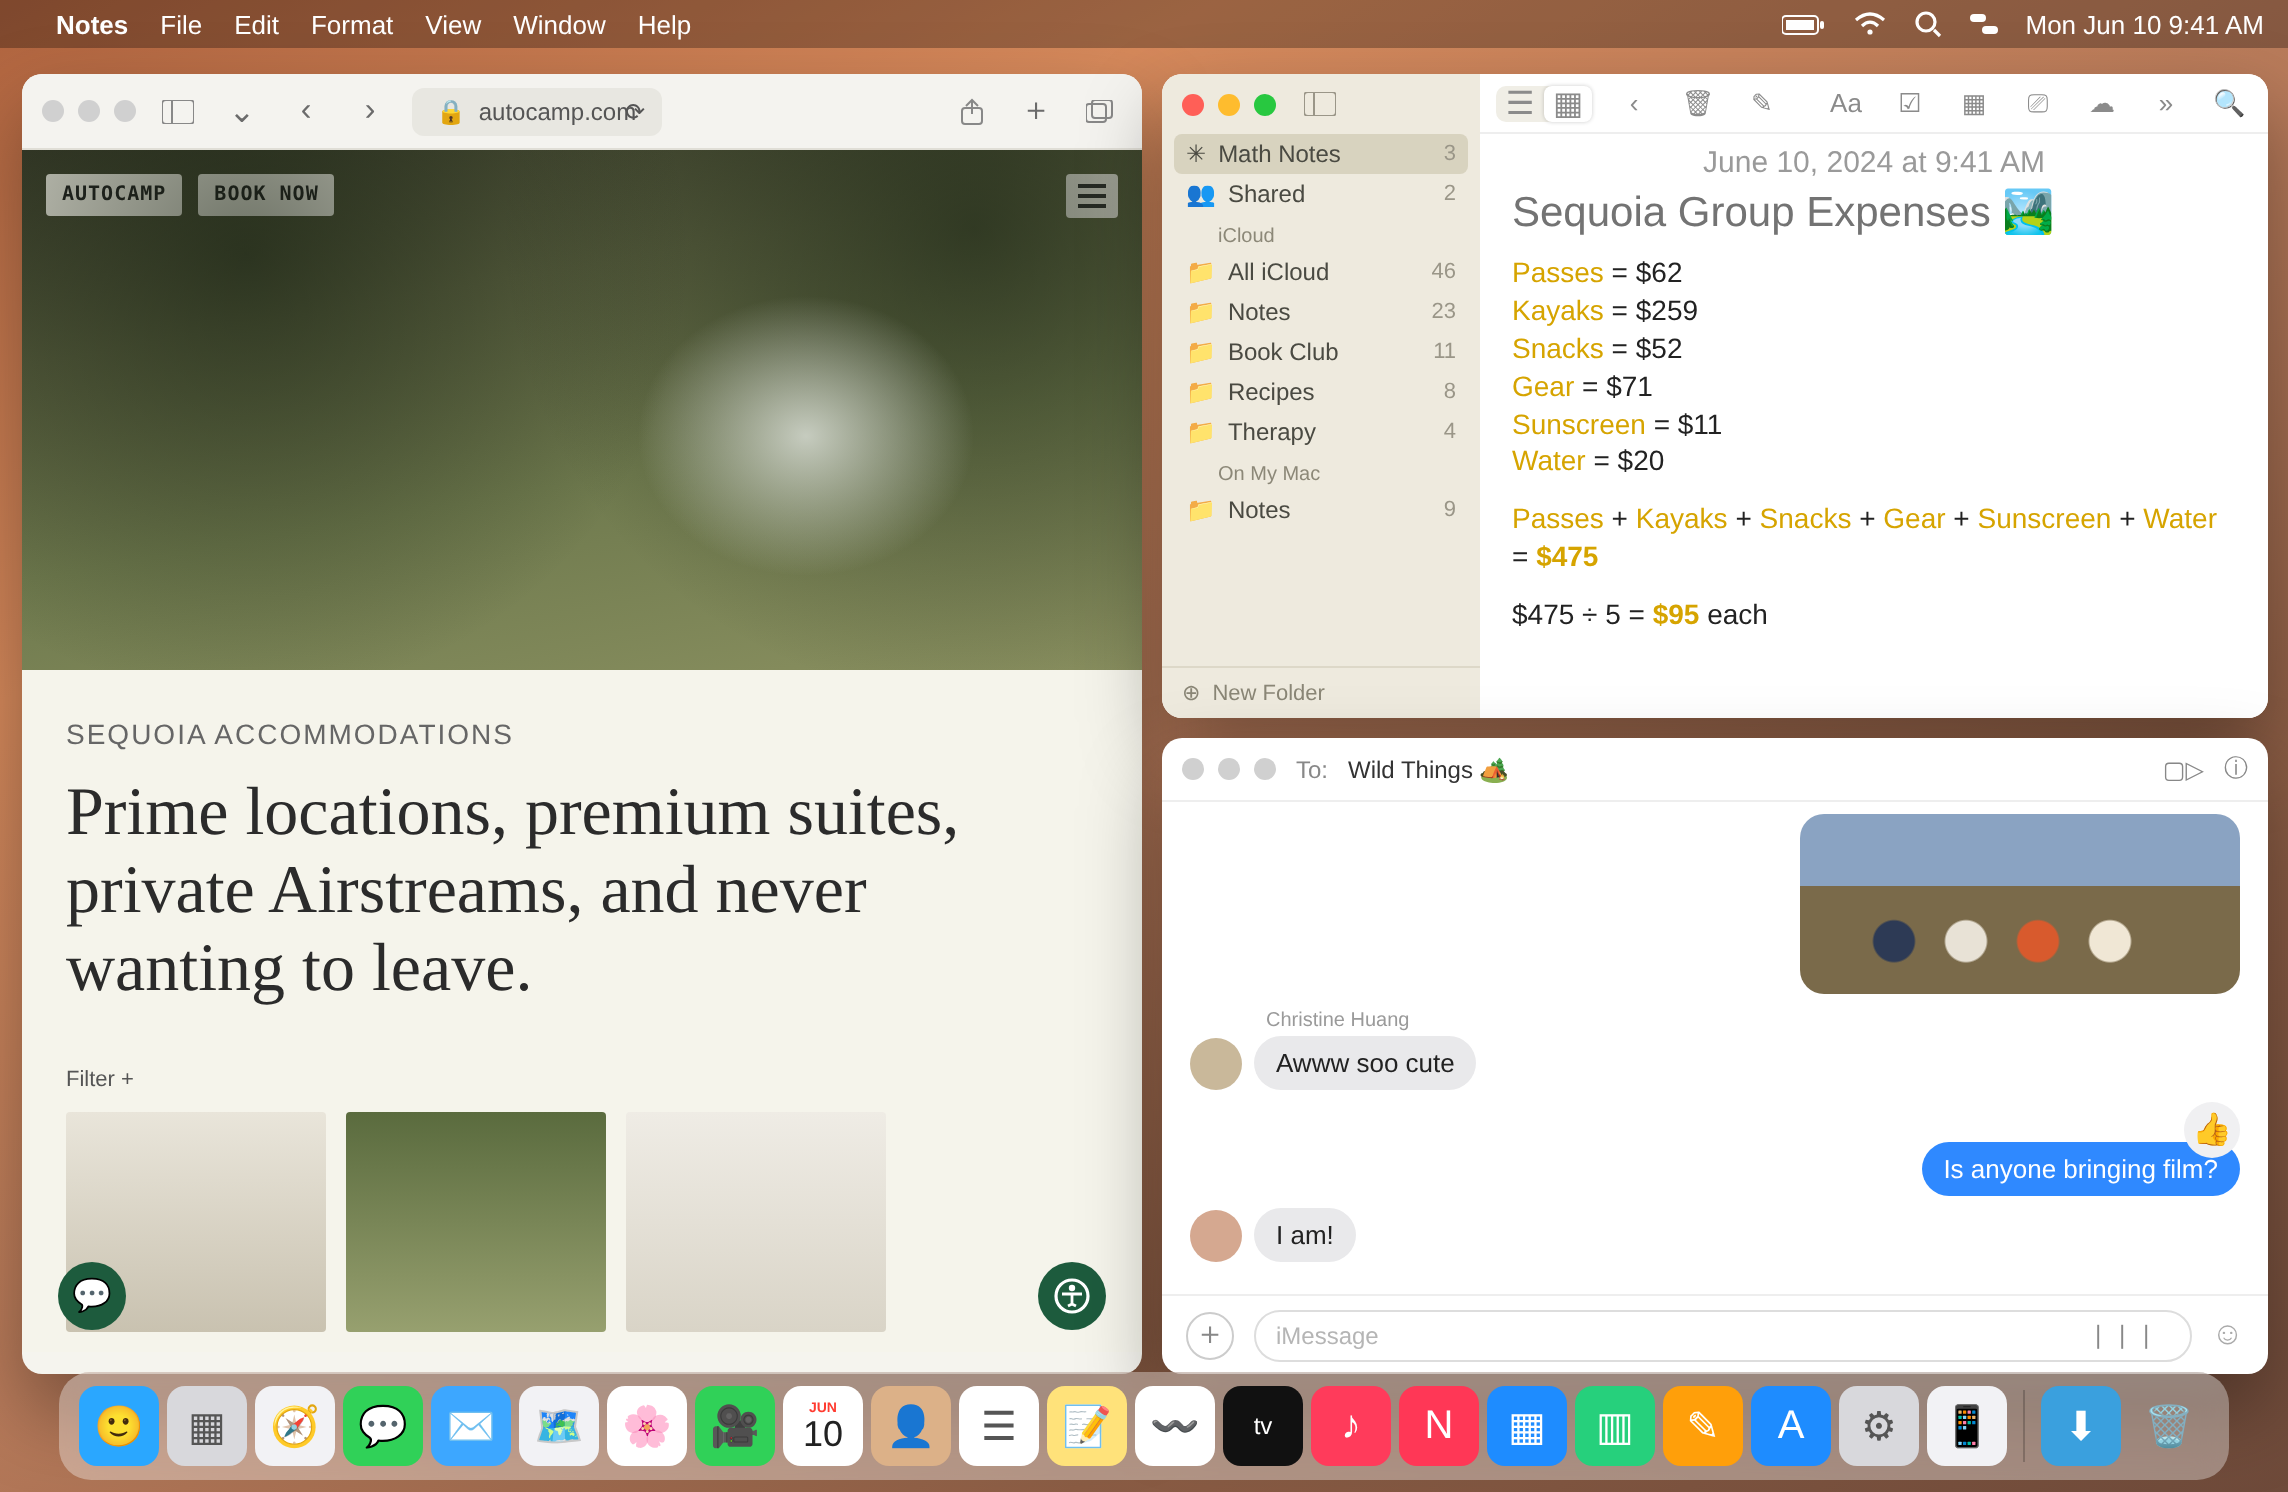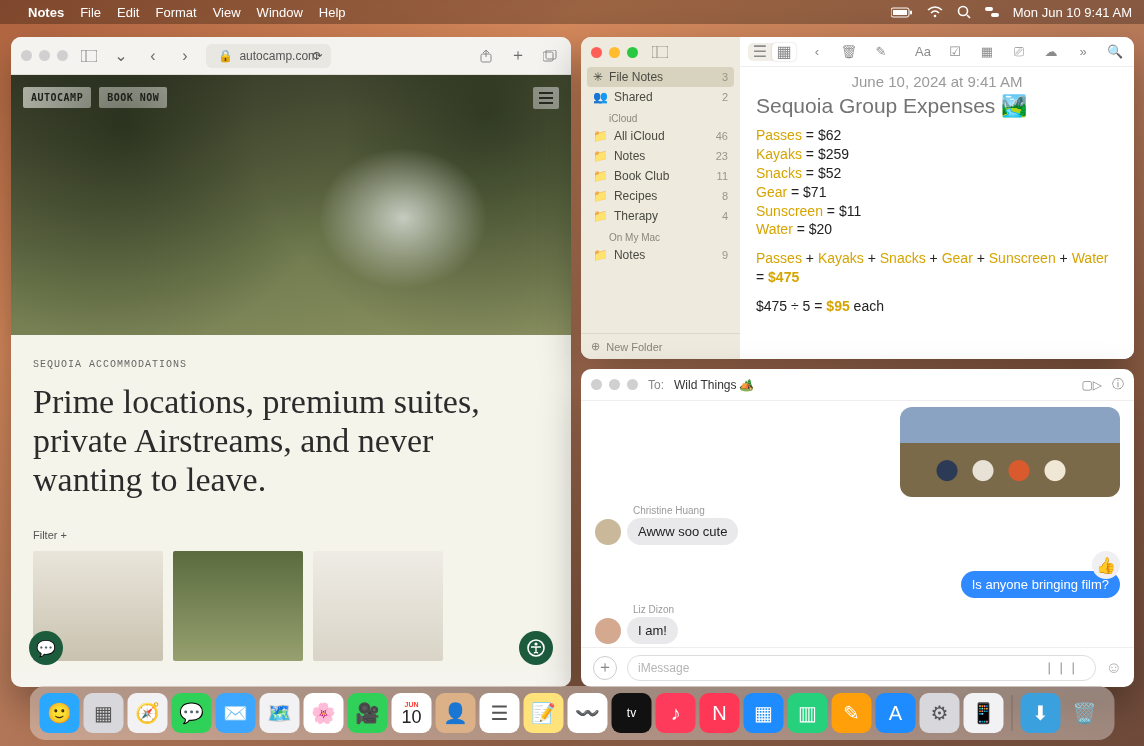--- a/index.html
+++ b/index.html
@@ -25,21 +25,21 @@
   #safari .hero { height:260px; position:relative; background:linear-gradient(170deg,#3b3e2c 0%,#5a6040 30%,#6f7a4e 60%,#8a9060 100%); }
   #safari .hero::after{content:"";position:absolute;inset:0;background:
     radial-gradient(ellipse 120px 100px at 70% 55%,rgba(210,215,205,.9),rgba(210,215,205,0) 70%),
     radial-gradient(circle at 20% 20%,rgba(20,30,15,.6),transparent 45%),
     radial-gradient(circle at 85% 15%,rgba(20,30,15,.6),transparent 45%);}
   .hero-badges { position:absolute; top:12px; left:12px; display:flex; gap:8px; }
   .badge { background:#f2f0e6; color:#222; font-size:10px; letter-spacing:.5px; font-weight:600; padding:5px 8px; border-radius:2px; font-family:ui-monospace,monospace; }
   .hamburger{position:absolute;top:12px;right:12px;width:26px;height:22px;background:#f2f0e6;border-radius:2px;display:flex;flex-direction:column;justify-content:center;gap:3px;align-items:center;}
   .hamburger span{width:14px;height:2px;background:#333;}
   #safari .body { padding:24px 22px 10px; background:#f5f4eb; }
-  .eyebrow{font-size:10px;letter-spacing:1px;color:#666;font-family:Liberation Mono, monospace;margin-bottom:12px;}
+  .eyebrow{font-size:14px;letter-spacing:1px;color:#666;font-family:Liberation Sans, sans-serif;margin-bottom:12px;}
   .headline{font-family:Georgia,serif;font-size:34px;line-height:1.15;color:#2b2b2b;margin-bottom:30px;}
   .filter{font-size:11px;color:#555;margin-bottom:10px;}
   .thumbs{display:flex;gap:10px;}
   .thumb{width:130px;height:110px;border-radius:2px;}
   .t1{background:linear-gradient(#e9e5da,#c9c2b0);}
   .t2{background:linear-gradient(#5a6b3e,#97a06f);}
   .t3{background:linear-gradient(#efece5,#d9d4c7);}
   .fab{position:absolute;width:34px;height:34px;border-radius:50%;display:flex;align-items:center;justify-content:center;color:#fff;}
   .fab.chat{left:18px;bottom:22px;background:#1d5b3d;}
   .fab.access{right:18px;bottom:22px;background:#1d5b3d;}
@@ -217,21 +217,21 @@
         </div>
       <span style="margin-left:6px;color:#9a9688">
           <svg width="16" height="12">
             <rect x="0" y="0" width="16" height="12" rx="2" fill="none" stroke="#9a9688"></rect>
             <line x1="5" y1="0" x2="5" y2="12" stroke="#9a9688"></line>
           </svg>
         </span>
     </div>
     <div class="sbitem sel">
         <span>✳︎</span>
-        <span>File Notes</span>
+        <span>Math Notes</span>
         <span class="cnt">3</span>
       </div>
     <div class="sbitem">
         <span>👥</span>
         <span>Shared</span>
         <span class="cnt">2</span>
       </div>
     <div class="sbgroup-title">iCloud</div>
     <div id="icloud-list">
         <div class="sbitem">
@@ -328,21 +328,20 @@
     <div class="clr"></div>
     <div class="sender">Christine Huang</div>
     <div class="row recv">
       <div class="avatar"></div>
       <div class="bubble">Awww soo cute</div>
     </div>
     <div class="row sent" style="flex-direction:column;align-items:flex-end;gap:0">
       <div class="react">👍</div>
       <div class="bubble" style="background:#2f89ff;color:#fff">Is anyone bringing film?</div>
     </div>
-    <div class="sender">Liz Dizon</div>
     <div class="row recv">
       <div class="avatar" style="background:#d5a890"></div>
       <div class="bubble">I am!</div>
     </div>
   </div>
   <div class="compose">
     <div class="circlebtn">＋</div>
     <div class="msgfield">
       <span>iMessage</span>
       <span style="color:#888">⎸⎸⎸</span>

